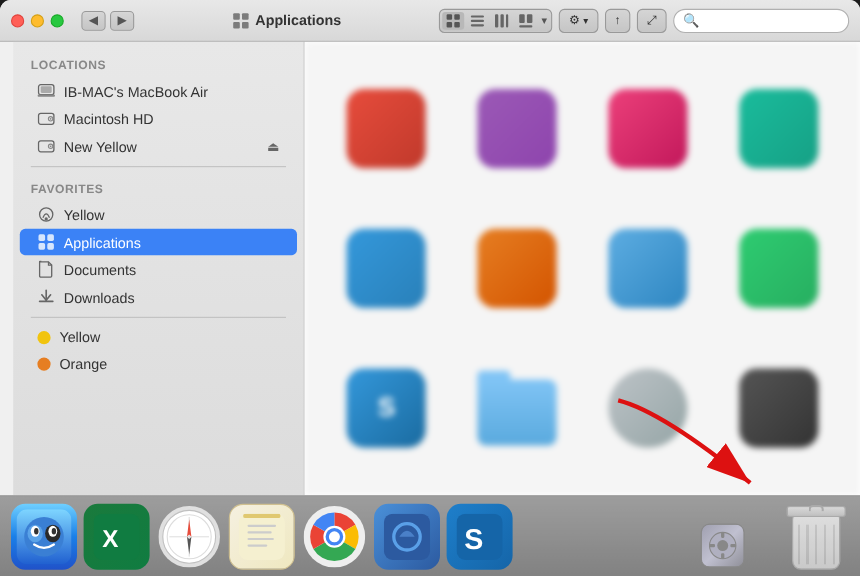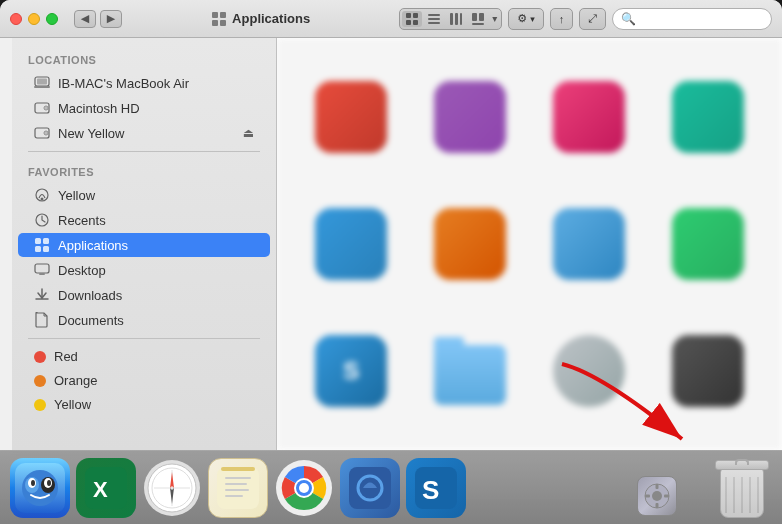--- a/index.html
+++ b/index.html
@@ -565,82 +565,60 @@
       <div class="sidebar-item">
         <div class="sidebar-item-icon">
           <svg width="16" height="16" viewBox="0 0 16 16">
               <circle cx="8" cy="8" r="6" fill="none" stroke="#666" stroke-width="1.2"></circle>
               <path d="M5 11 Q8 4 11 11" fill="none" stroke="#666" stroke-width="1.2"></path>
               <circle cx="8" cy="12" r="1.5" fill="#666"></circle>
             </svg>
         </div>
         <span class="sidebar-item-label">Yellow</span>
       </div>
-      <div class="sidebar-item">
-        <div class="sidebar-item-icon">
-          <svg width="16" height="16" viewBox="0 0 16 16">
-              <circle cx="8" cy="8" r="6" fill="none" stroke="#666" stroke-width="1.2"></circle>
-              <path d="M8 4 L8 8 L11 10" stroke="#666" stroke-width="1.2" fill="none" stroke-linecap="round"></path>
-            </svg>
-        </div>
-        <span class="sidebar-item-label">Recents</span>
-      </div>
       <div class="sidebar-item active">
         <div class="sidebar-item-icon">
           <svg width="16" height="16" viewBox="0 0 16 16">
               <rect x="1" y="1" width="6" height="6" rx="1.5" fill="white" opacity="0.8"></rect>
               <rect x="9" y="1" width="6" height="6" rx="1.5" fill="white" opacity="0.8"></rect>
               <rect x="1" y="9" width="6" height="6" rx="1.5" fill="white" opacity="0.8"></rect>
               <rect x="9" y="9" width="6" height="6" rx="1.5" fill="white" opacity="0.8"></rect>
             </svg>
         </div>
         <span class="sidebar-item-label">Applications</span>
       </div>
       <div class="sidebar-item">
         <div class="sidebar-item-icon">
-          <svg width="16" height="14" viewBox="0 0 16 14">
-              <rect x="1" y="1" width="14" height="9" rx="2" fill="none" stroke="#666" stroke-width="1.2"></rect>
-              <rect x="5" y="10" width="6" height="2" rx="1" fill="#888"></rect>
+          <svg width="14" height="16" viewBox="0 0 14 16">
+              <path d="M2 1 h7 l3 3 v10 a1 1 0 0 1 -1 1 h-9 a1 1 0 0 1 -1 -1 v-13 a1 1 0 0 1 1 -1z" fill="none" stroke="#666" stroke-width="1.2"></path>
+              <path d="M9 1 v3 h3" fill="none" stroke="#666" stroke-width="1"></path>
             </svg>
         </div>
-        <span class="sidebar-item-label">Desktop</span>
+        <span class="sidebar-item-label">Documents</span>
       </div>
       <div class="sidebar-item">
         <div class="sidebar-item-icon">
           <svg width="16" height="16" viewBox="0 0 16 16">
               <path d="M4 6 L8 11 L12 6" fill="none" stroke="#666" stroke-width="1.5" stroke-linecap="round"></path>
               <line x1="8" y1="2" x2="8" y2="11" stroke="#666" stroke-width="1.5" stroke-linecap="round"></line>
               <path d="M2 12 h12" stroke="#666" stroke-width="1.5" stroke-linecap="round"></path>
             </svg>
         </div>
         <span class="sidebar-item-label">Downloads</span>
       </div>
+
+      <div class="sidebar-divider"></div>
+
       <div class="sidebar-item">
-        <div class="sidebar-item-icon">
-          <svg width="14" height="16" viewBox="0 0 14 16">
-              <path d="M2 1 h7 l3 3 v10 a1 1 0 0 1 -1 1 h-9 a1 1 0 0 1 -1 -1 v-13 a1 1 0 0 1 1 -1z" fill="none" stroke="#666" stroke-width="1.2"></path>
-              <path d="M9 1 v3 h3" fill="none" stroke="#666" stroke-width="1"></path>
-            </svg>
-        </div>
-        <span class="sidebar-item-label">Documents</span>
-      </div>
-
-      <div class="sidebar-divider"></div>
-
-      <div class="sidebar-item">
-        <div class="tag-dot" style="background:#e74c3c"></div>
-        <span class="sidebar-item-label">Red</span>
+        <div class="tag-dot" style="background:#f1c40f"></div>
+        <span class="sidebar-item-label">Yellow</span>
       </div>
       <div class="sidebar-item">
         <div class="tag-dot" style="background:#e67e22"></div>
         <span class="sidebar-item-label">Orange</span>
-      </div>
-      <div class="sidebar-item">
-        <div class="tag-dot" style="background:#f1c40f"></div>
-        <span class="sidebar-item-label">Yellow</span>
       </div>
     </div>
 
     <div class="file-area">
       <div class="file-area-inner">
 
         <div class="app-icon-placeholder">
             <div class="app-icon-shape red"></div>
           </div>
         <div class="app-icon-placeholder">

